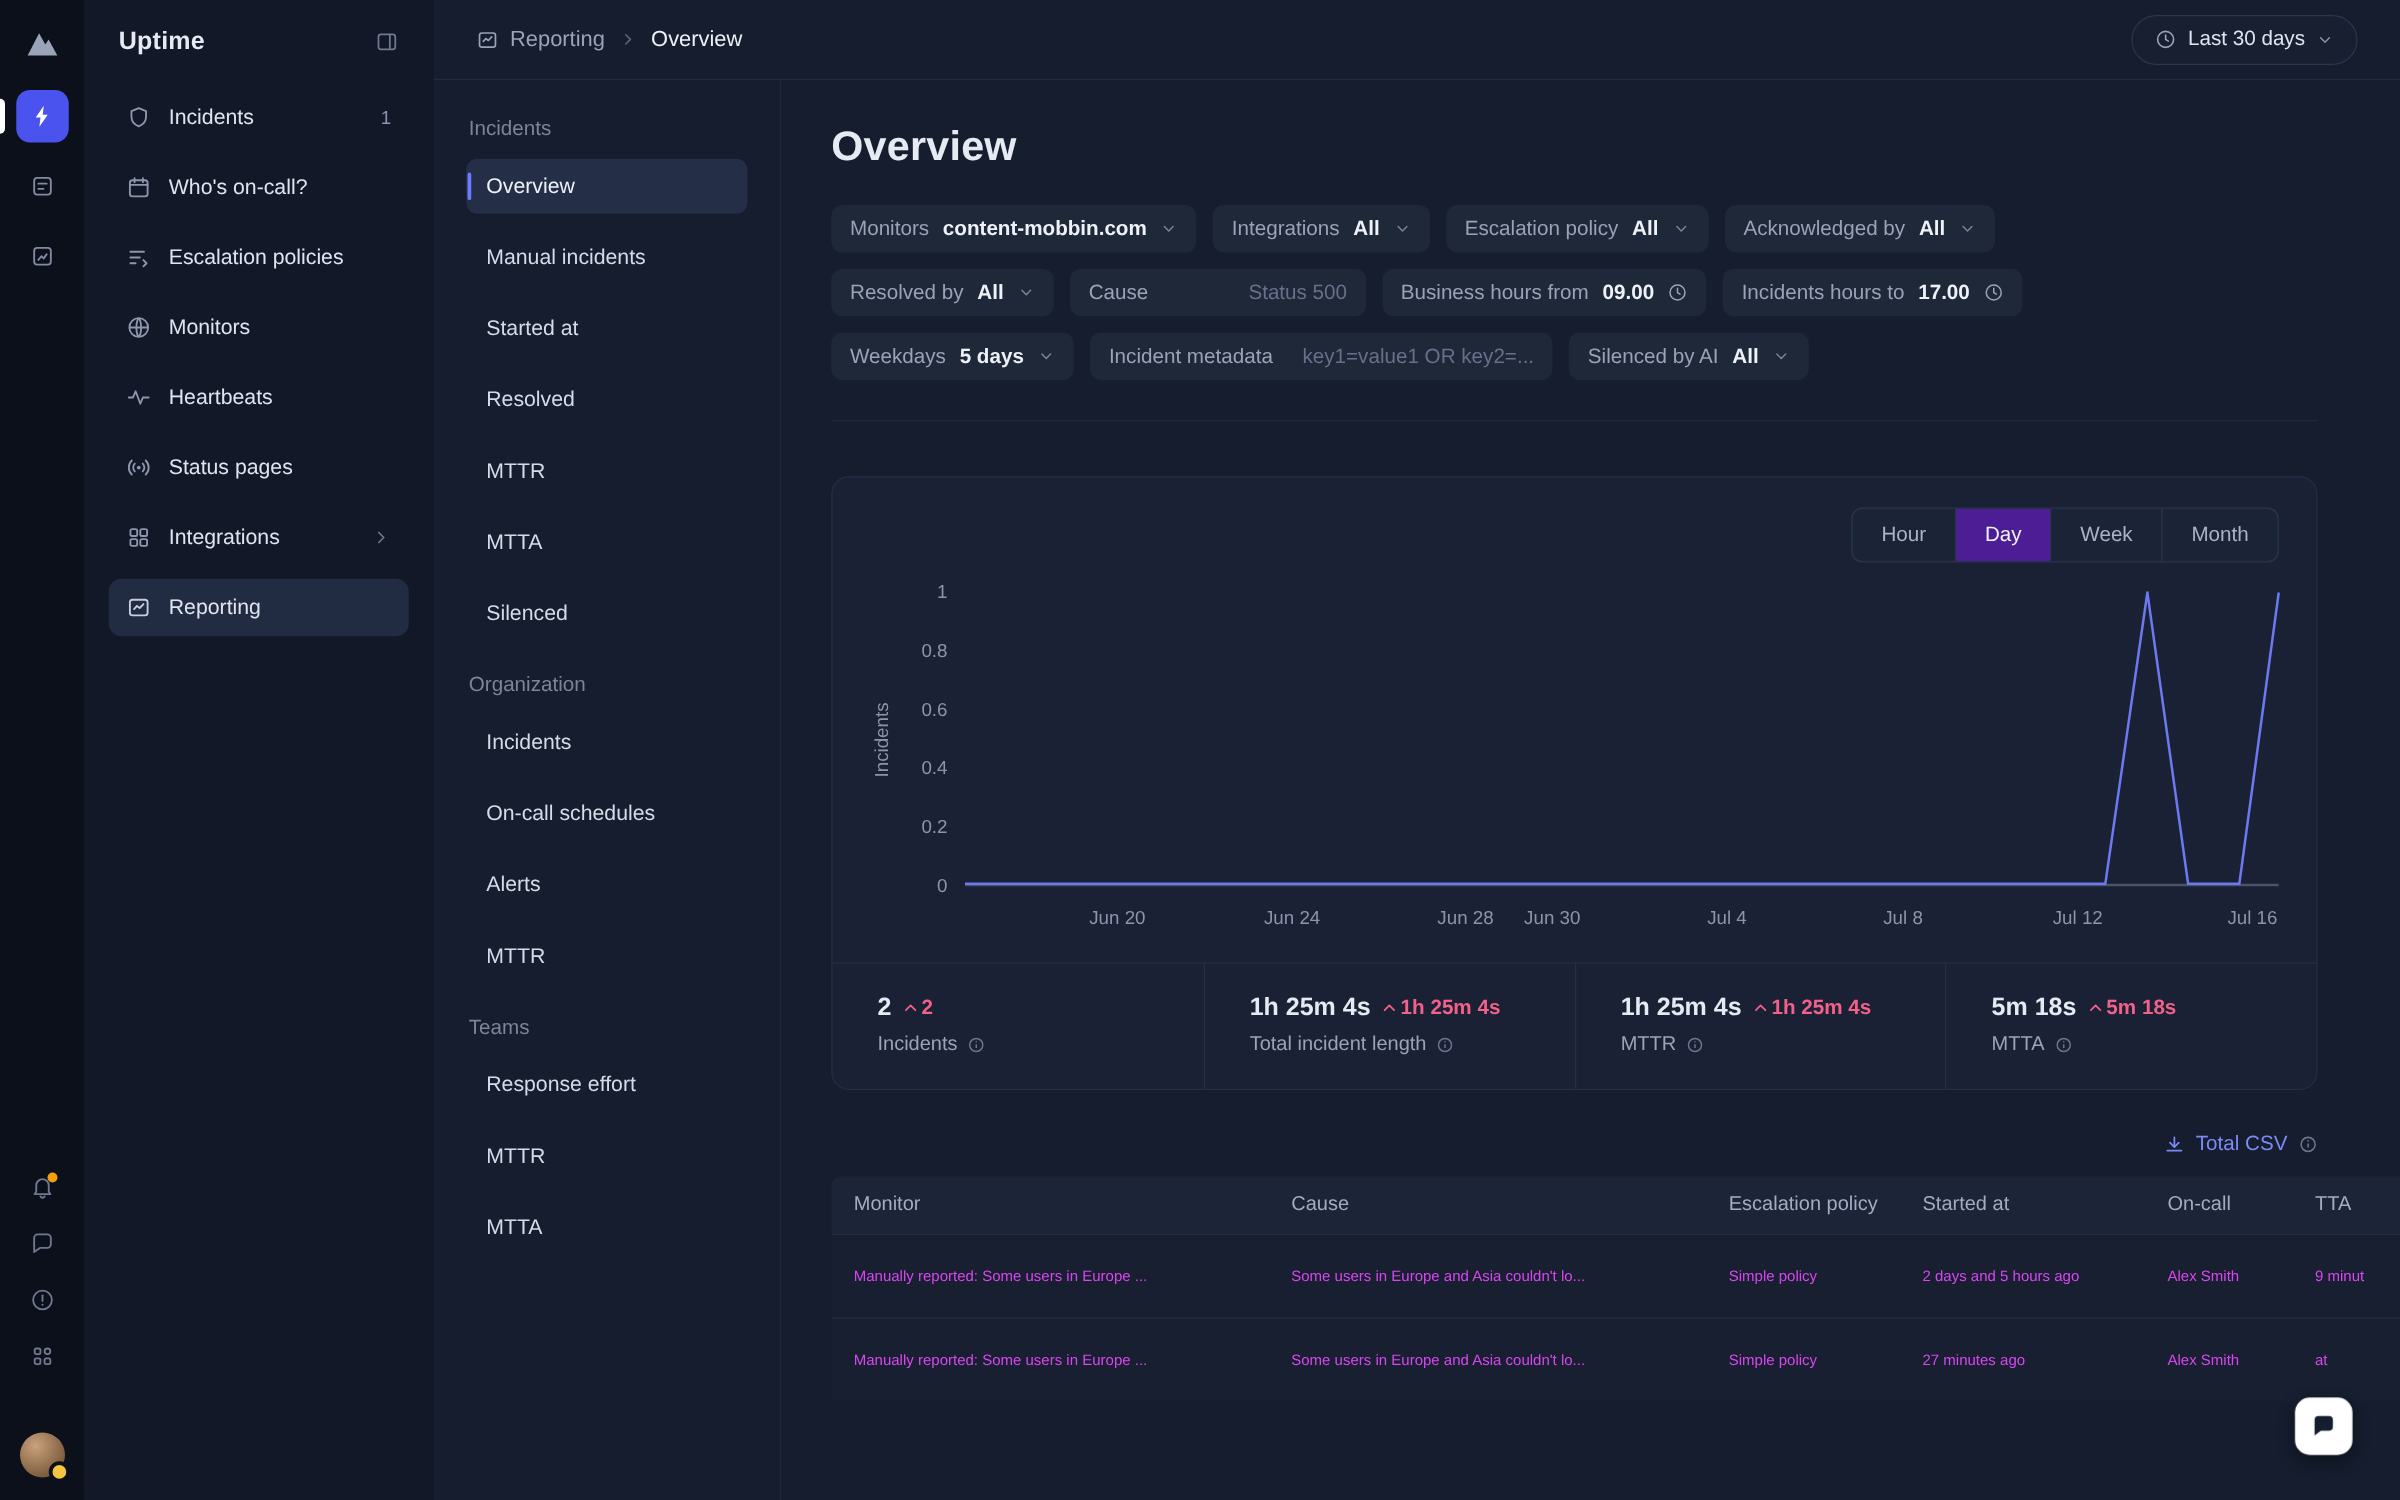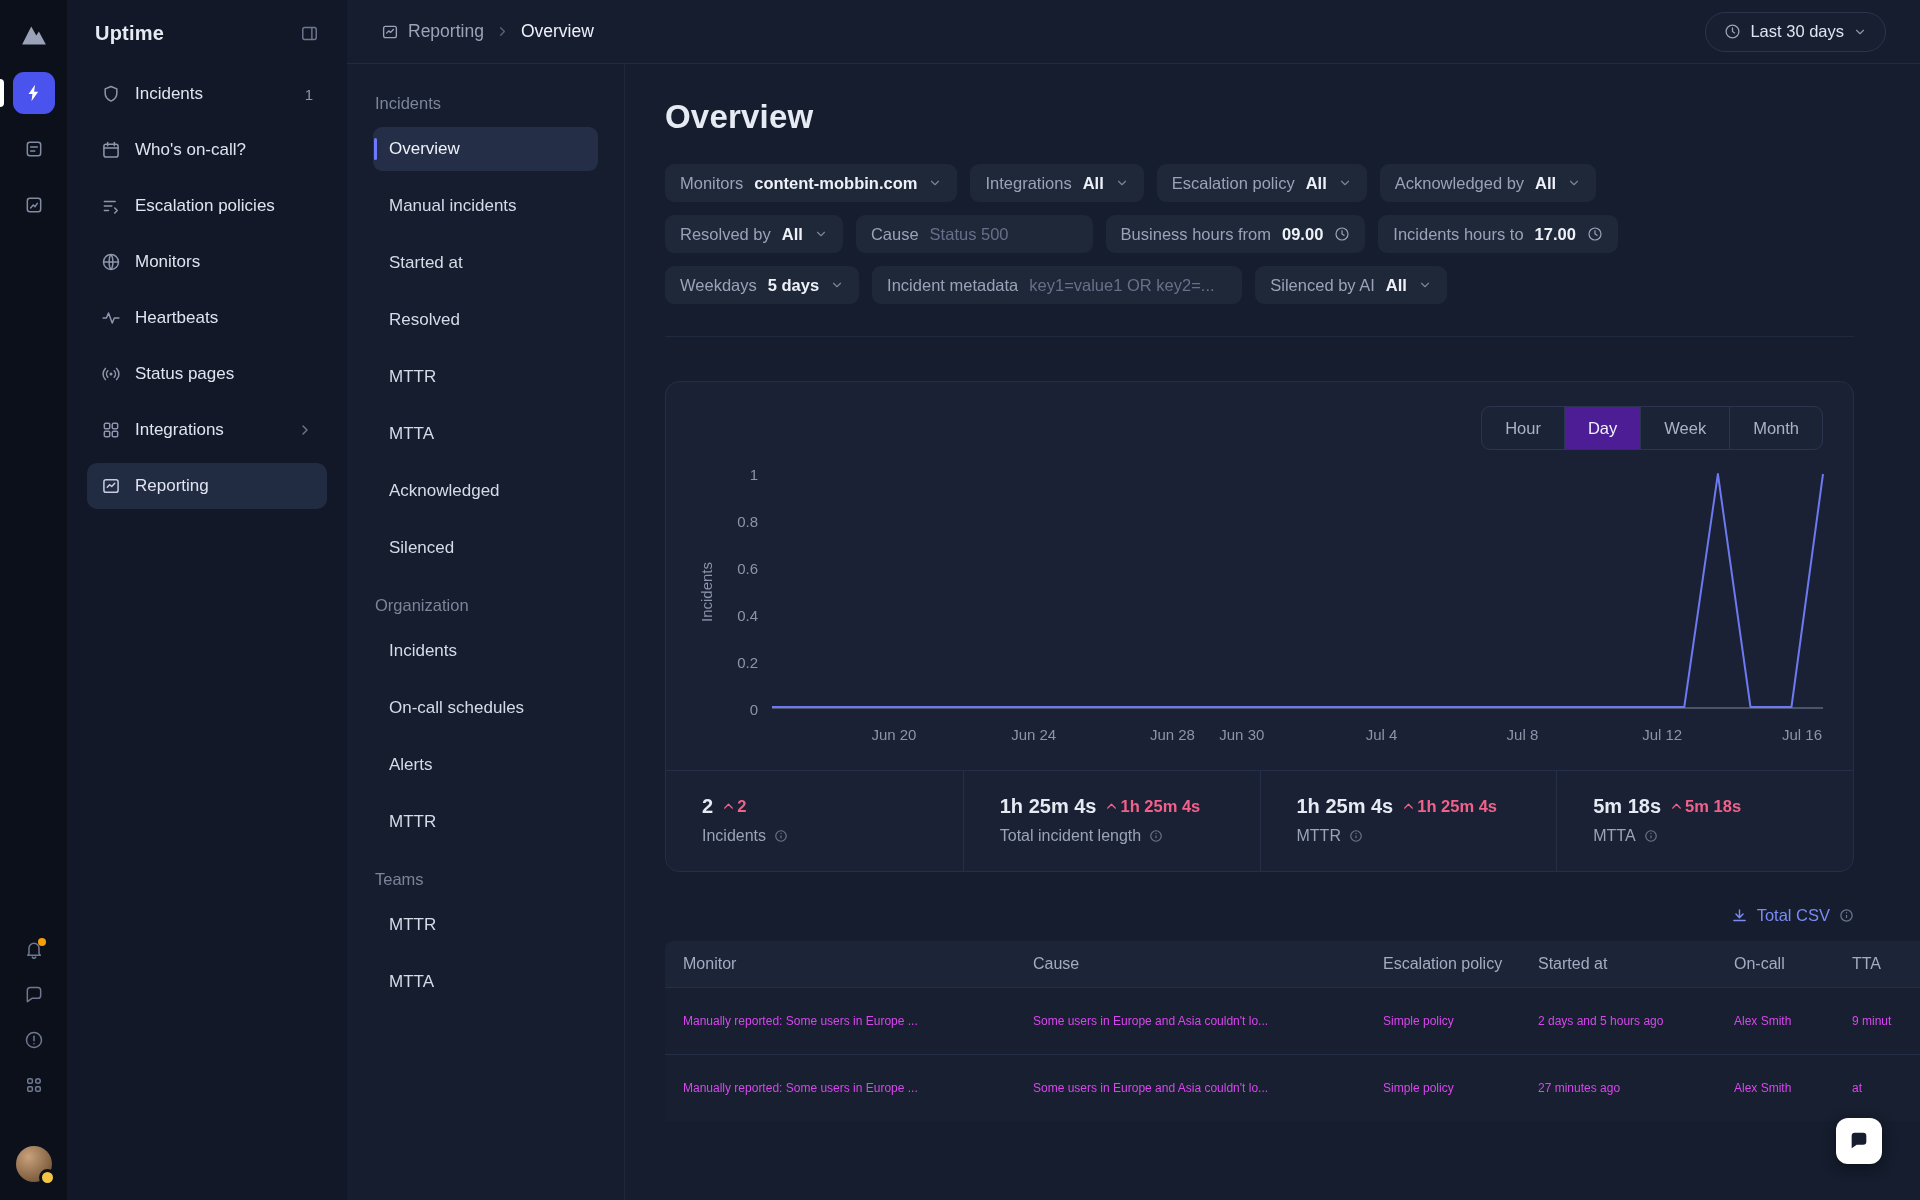--- a/index.html
+++ b/index.html
@@ -62,21 +62,21 @@
   .page-title { font-size: 33px; font-weight: 700; letter-spacing: .2px; }
   .page-sub { margin-top: 10px; font-size: 17.5px; color: #9aa3b8; }
 
   .filters { margin-top: 28px; display: flex; flex-direction: column; gap: 13px; width: 1189px; }
   .frow { display: flex; gap: 13px; }
   .pill { display: flex; align-items: center; gap: 11px; height: 38px; padding: 0 15px; background: #1f2839; border-radius: 9px; font-size: 16.5px; cursor: pointer; }
   .pill-label { color: #99a3b8; white-space: nowrap; }
   .pill-value { color: #eef1f8; font-weight: 700; white-space: nowrap; }
   .pill .chev { color: #7b8498; display: flex; }
   .pill .clock { color: #9aa3b8; display: flex; }
-  .pill-field { background: transparent; border: none; outline: none; color: #eef1f8; font-size: 16.5px; font-family: "Liberation Sans", "DejaVu Sans", sans-serif; width: 148px; }
+  .pill-field { background: transparent; border: none; outline: none; color: #eef1f8; font-size: 16.5px; font-family: "Liberation Sans", "DejaVu Sans", sans-serif; width: 148px; text-align: right; }
   .pill-field.wide { width: 198px; }
   .pill-field::placeholder { color: #66708a; }
   .filters-divider { margin-top: 32px; width: 1189px; border-bottom: 1px solid #202a3e; }
 
   
   .chart-card { margin-top: 44px; width: 1189px; background: #1a2134; border: 1px solid #242e46; border-radius: 14px; flex-shrink: 0; }
   .chart-section { padding: 24px 30px 22px; }
   .seg-row { display: flex; justify-content: flex-end; }
   .seg { display: flex; border: 1px solid #2b3550; border-radius: 9px; overflow: hidden; background: #1b2437; }
   .seg-btn { padding: 0 23px; height: 42px; display: flex; align-items: center; font-size: 16.5px; color: #aab2c8; border-left: 1px solid #2b3550; cursor: pointer; }
@@ -336,41 +336,41 @@
         <div class="subnav-item">
             <span>Resolved</span>
           </div>
         <div class="subnav-item">
             <span>MTTR</span>
           </div>
         <div class="subnav-item">
             <span>MTTA</span>
           </div>
         <div class="subnav-item">
-            <span>Acknowledged</span>
-          </div>
-        <div class="subnav-item">
             <span>Silenced</span>
           </div>
 
         <div class="subnav-header">Organization</div>
         <div class="subnav-item">
             <span>Incidents</span>
           </div>
         <div class="subnav-item">
             <span>On-call schedules</span>
           </div>
         <div class="subnav-item">
             <span>Alerts</span>
           </div>
         <div class="subnav-item">
             <span>MTTR</span>
           </div>
 
         <div class="subnav-header">Teams</div>
+        <div class="subnav-item">
+            <span>Response effort</span>
+          </div>
         <div class="subnav-item">
             <span>MTTR</span>
           </div>
         <div class="subnav-item">
             <span>MTTA</span>
           </div>
       </nav>
 
       <main class="main">
         <h1 class="page-title">Overview</h1>

